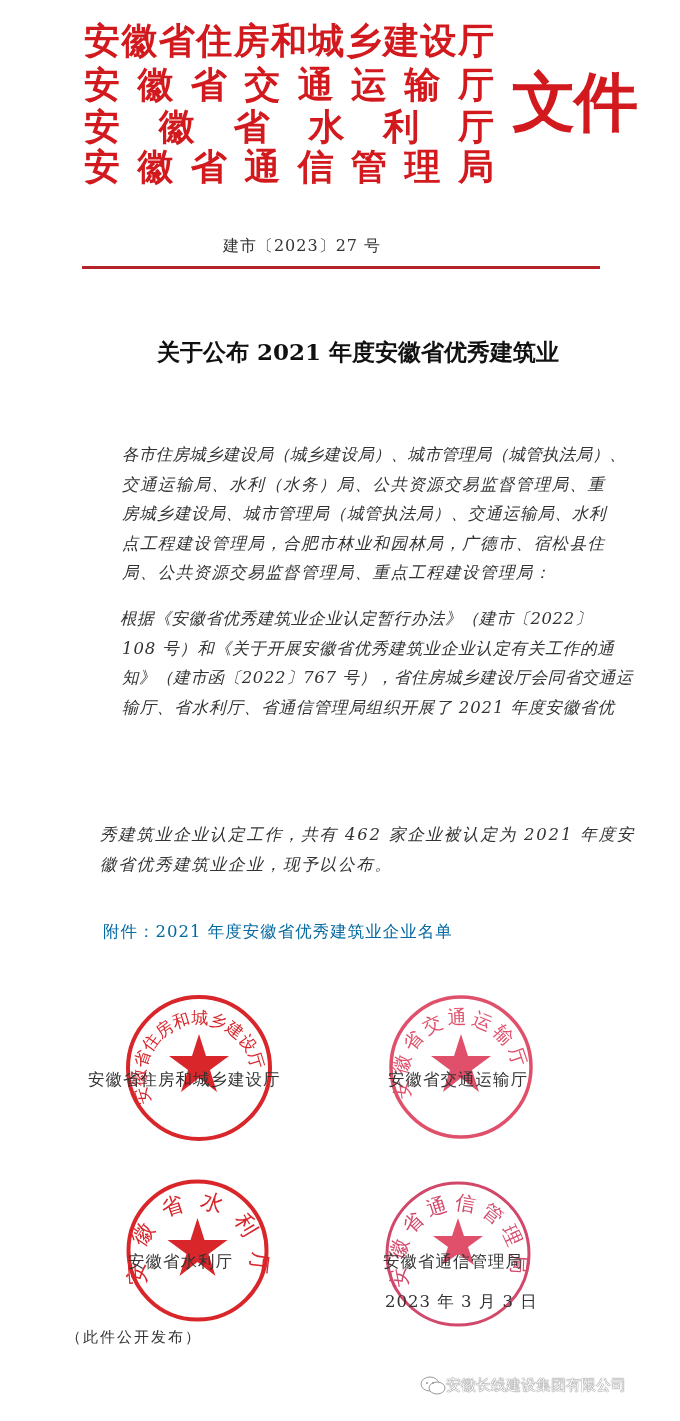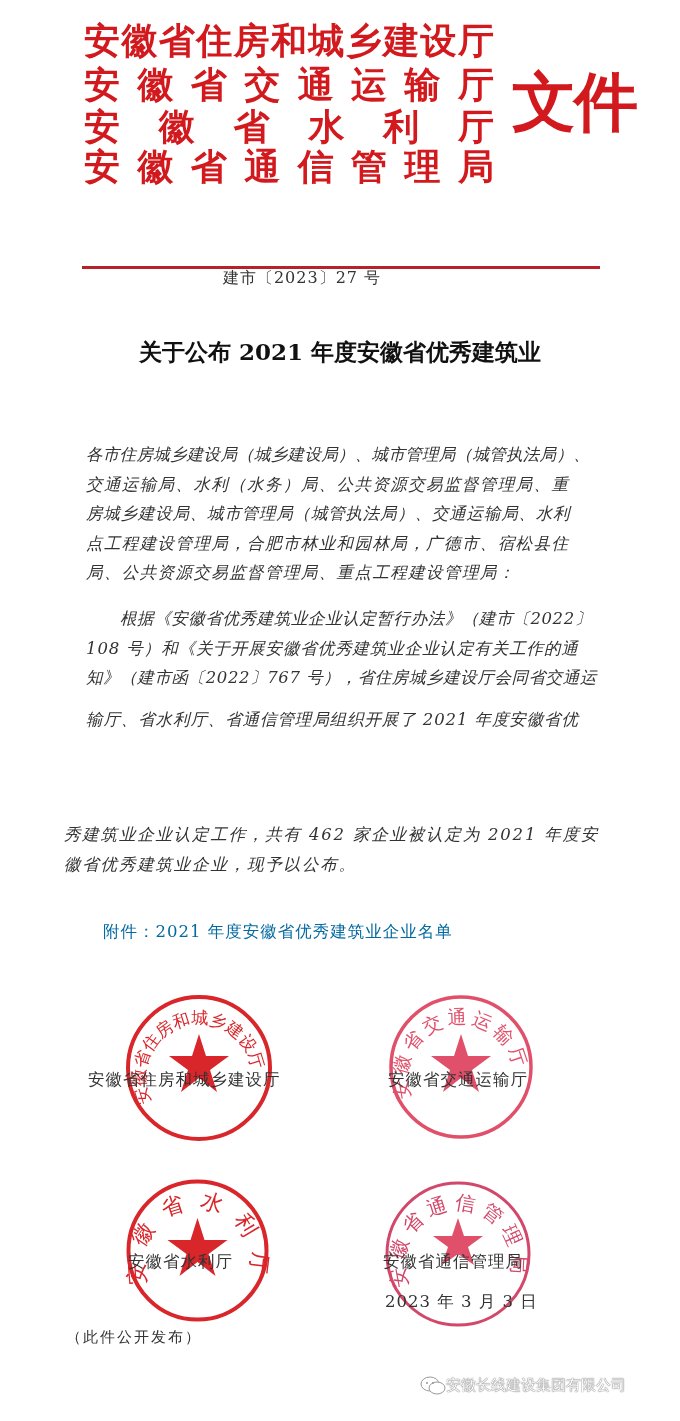--- a/index.html
+++ b/index.html
@@ -5,31 +5,31 @@
     html, body { margin:0; padding:0; background:#ffffff; }
     body { width:680px; height:1421px; position:relative; overflow:hidden;
            font-family:"DejaVu Serif","Liberation Serif",serif; color:#222; }
     .abs { position:absolute; }
     .header-line { font-family:"DejaVu Serif","Liberation Serif",serif; font-weight:bold;
                    color:#d21a1e; font-size:36px; line-height:44px; white-space:nowrap;
                    display:flex; justify-content:space-between; width:410px; left:84px; }
     .wenjian { left:512px; top:62px; font-size:64px; font-weight:bold; color:#d21a1e;
                letter-spacing:-2px; line-height:80px;text-align:right; }
     .docno { left:0; width:604px; text-align:center; top:236px; font-size:16px; color:#333;
-             letter-spacing:1px;margin-top:32px; }
+             letter-spacing:1px; }
     .redrule { left:82px; top:266px; width:518px; height:3px; background:#b5222a; }
     .title { left:0; width:680px; text-align:center; font-size:23px; font-weight:bold; color:#111;
              line-height:32px; top:336px; }
     .body { left:86px; width:510px; font-size:16.5px; line-height:29.5px; color:#333;
             text-align:justify; letter-spacing:1.4px;font-style:italic; }
     .p1 { top:440px; }
     .p2 { top:604px; }
     .p3 { left:64px; width:540px; top:812px;margin-top:8px; }
     .attach { left:103px; top:921px; font-size:16.5px; color:#0369a1; letter-spacing:1px; }
-    .line { display:block; white-space:nowrap; }
+    .line { display:block; white-space:nowrap;padding-left:36px; }
     .indent { padding-left:34px; }
     .seal { border-radius:50%; box-sizing:border-box; }
     .seal svg { position:absolute; left:0; top:0; }
     .sign { font-size:16.5px; color:#333; white-space:nowrap; letter-spacing:1px; }
     .footnote { left:66px; top:1328px; font-size:15px; color:#333; letter-spacing:2px; }
     .watermark { left:420px; top:1376px; font-family:"DejaVu Sans","Liberation Sans",sans-serif;
                  font-size:15px; color:#ffffff; display:flex; align-items:flex-start; 
                  text-shadow:0 0 1px #666, 0 0 1px #666; }
   </style>
 </head>
@@ -91,21 +91,21 @@
   <span class="line">交通运输局、水利（水务）局、公共资源交易监督管理局、重</span>
   <span class="line" style="letter-spacing:0.8px;">房城乡建设局、城市管理局（城管执法局）、交通运输局、水利</span>
   <span class="line">点工程建设管理局，合肥市林业和园林局，广德市、宿松县住</span>
   <span class="line">局、公共资源交易监督管理局、重点工程建设管理局：</span>
 </div>
 
 <div class="abs body p2">
   <span class="line indent" style="letter-spacing:0.6px;">根据《安徽省优秀建筑业企业认定暂行办法》（建市〔2022〕</span>
   <span class="line" style="letter-spacing:0.9px;">108 号）和《关于开展安徽省优秀建筑业企业认定有关工作的通</span>
   <span class="line" style="letter-spacing:0.6px;">知》（建市函〔2022〕767 号），省住房城乡建设厅会同省交通运</span>
-  <span class="line" style="letter-spacing:0.9px;margin-top:12px;">输厅、省水利厅、省通信管理局组织开展了 2021 年度安徽省优</span>
+  <span class="line" style="letter-spacing:0.9px;">输厅、省水利厅、省通信管理局组织开展了 2021 年度安徽省优</span>
 </div>
 
 <div class="abs body p3">
   <span class="line" style="letter-spacing:1.8px;">秀建筑业企业认定工作，共有 462 家企业被认定为 2021 年度安</span>
   <span class="line" style="letter-spacing:1.8px;">徽省优秀建筑业企业，现予以公布。</span>
 </div>
 
 <div class="abs attach">附件：2021 年度安徽省优秀建筑业企业名单</div>
 
 <div class="abs seal" style="left:125px;top:994px;width:148px;height:148px;">

